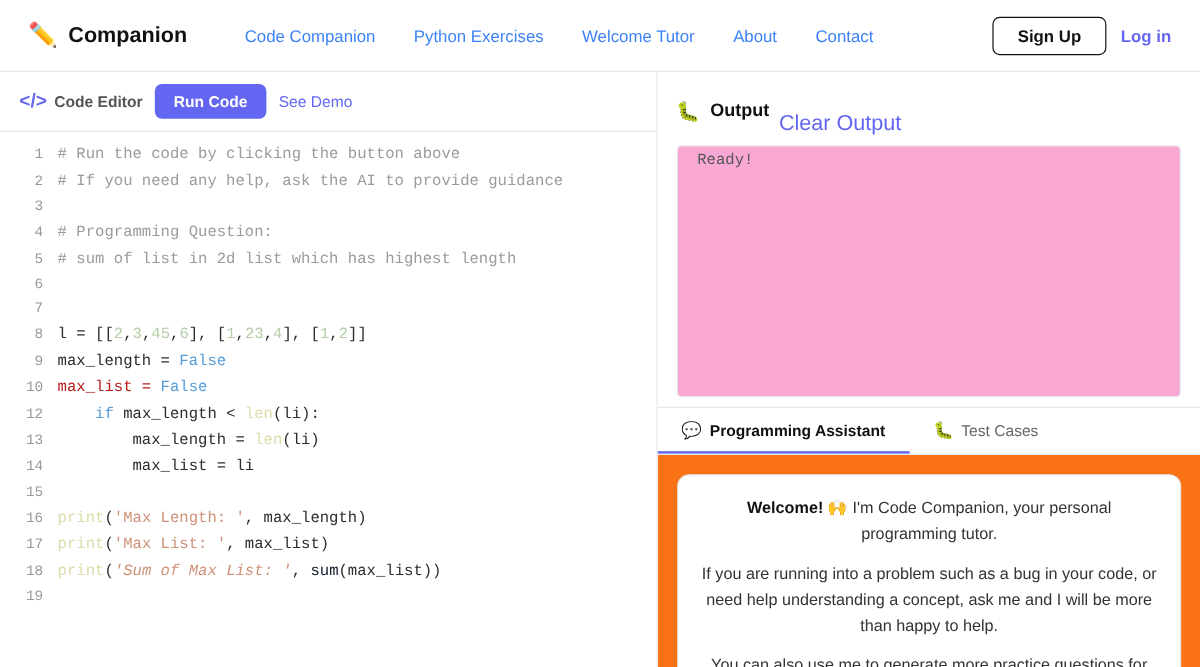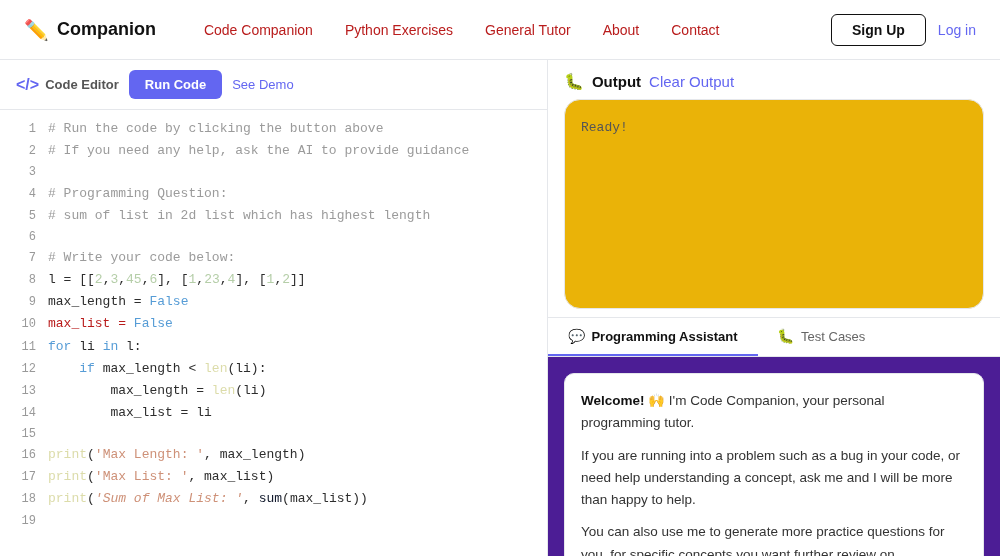--- a/index.html
+++ b/index.html
@@ -28,21 +28,21 @@
       font-size: 20px;
     }
     .navbar-nav {
       display: flex;
       align-items: center;
       gap: 32px;
       flex: 1;
     }
     .navbar-nav a {
       text-decoration: none;
-      color: #b91c1c;
+      color: #3b82f6;
       font-size: 14px;
       font-weight: 500;
     }
     .navbar-actions {
       display: flex;
       align-items: center;
       gap: 12px;
     }
     .btn-signup-nav {
       border: 1.5px solid #111;
@@ -50,21 +50,21 @@
       padding: 7px 20px;
       border-radius: 6px;
       font-weight: 600;
       font-size: 14px;
       cursor: pointer;
       color: #111;
     }
     .btn-login-nav {
       background: none;
       border: none;
-      font-weight: 400;
+      font-weight: 700;
       font-size: 14px;
       color: #6366f1;
       cursor: pointer;
     }
 
     
     .main-container {
       display: flex;
       height: calc(100vh - 60px);
       overflow: hidden;
@@ -171,30 +171,31 @@
     .output-title {
       font-weight: 700;
       font-size: 15px;
       color: #111;
       text-align: right;
     }
     .btn-clear-output {
       background: none;
       border: none;
       color: #6366f1;
-      font-size: 15px;
+      font-size: 18px;
       cursor: pointer;
       font-weight: 500;
+      margin-top: 20px;
     }
     .output-box {
-      background: #eab308;
+      background: #f9a8d4;
       border: 1px solid #e5e7eb;
-      border-radius: 16px;
+      border-radius: 4px;
       min-height: 210px;
-      padding: 20px 16px;
+      padding: 4px 16px;
       font-family: 'Courier New', Courier, monospace;
       font-size: 13px;
       color: #555;
     }
 
     
     .tabs-bar {
       display: flex;
       border-bottom: 1px solid #e5e7eb;
       background: #fff;
@@ -215,21 +216,22 @@
       border-bottom: 2px solid #6366f1;
       font-weight: 600;
     }
     .tab-icon { font-size: 14px; }
 
     
     .assistant-content {
       flex: 1;
       overflow-y: auto;
       padding: 16px;
-      background: #4c1d95;
+      background: #f97316;
+      text-align: center;
     }
     .chat-bubble {
       background: #fff;
       border: 1px solid #e5e7eb;
       border-radius: 10px;
       padding: 16px;
       font-size: 13.5px;
       line-height: 1.65;
       color: #333;
     }
@@ -241,21 +243,21 @@
 <body>
 
 <nav class="navbar">
   <a class="navbar-brand">
     <span class="pen-icon">✏️</span>
     <span>Companion</span>
   </a>
   <div class="navbar-nav">
     <a>Code Companion</a>
     <a>Python Exercises</a>
-    <a>General Tutor</a>
+    <a>Welcome Tutor</a>
     <a>About</a>
     <a>Contact</a>
   </div>
   <div class="navbar-actions">
     <button class="btn-signup-nav">Sign Up</button>
     <button class="btn-login-nav">Log in</button>
   </div>
 </nav>
 
 <div class="main-container">
@@ -296,42 +298,37 @@
         <span class="code-text c-comment"># sum of list in 2d list which has highest length</span>
       </div>
 
       <div class="code-line">
         <span class="line-num">6</span>
         <span class="code-text"></span>
       </div>
 
       <div class="code-line">
         <span class="line-num">7</span>
-        <span class="code-text c-comment"># Write your code below:</span>
       </div>
 
       <div class="code-line">
         <span class="line-num">8</span>
         <span class="code-text"><span style="color:#2d2d2d;">l = [[</span><span style="color:#b5cea8;">2</span><span style="color:#2d2d2d;">,</span><span style="color:#b5cea8;">3</span><span style="color:#2d2d2d;">,</span><span style="color:#b5cea8;">45</span><span style="color:#2d2d2d;">,</span><span style="color:#b5cea8;">6</span><span style="color:#2d2d2d;">], [</span><span style="color:#b5cea8;">1</span><span style="color:#2d2d2d;">,</span><span style="color:#b5cea8;">23</span><span style="color:#2d2d2d;">,</span><span style="color:#b5cea8;">4</span><span style="color:#2d2d2d;">], [</span><span style="color:#b5cea8;">1</span><span style="color:#2d2d2d;">,</span><span style="color:#b5cea8;">2</span><span style="color:#2d2d2d;">]]</span></span>
       </div>
 
       <div class="code-line">
         <span class="line-num">9</span>
         <span class="code-text"><span style="color:#2d2d2d;">max_length = </span><span style="color:#569cd6;">False</span></span>
       </div>
 
       <div class="code-line">
         <span class="line-num">10</span>
         <span class="code-text"><span style="color:#b91c1c;">max_list = </span><span style="color:#569cd6;">False</span></span>
       </div>
 
-      <div class="code-line">
-        <span class="line-num">11</span>
-        <span class="code-text"><span style="color:#569cd6;">for</span><span style="color:#2d2d2d;"> li </span><span style="color:#569cd6;">in</span><span style="color:#2d2d2d;"> l:</span></span>
-      </div>
 
       <div class="code-line">
         <span class="line-num">12</span>
         <span class="code-text"><span style="color:#2d2d2d;">    </span><span style="color:#569cd6;">if</span><span style="color:#2d2d2d;"> max_length &lt; </span><span style="color:#dcdcaa;">len</span><span style="color:#2d2d2d;">(li):</span></span>
       </div>
 
       <div class="code-line">
         <span class="line-num">13</span>
         <span class="code-text"><span style="color:#2d2d2d;">        max_length = </span><span style="color:#dcdcaa;">len</span><span style="color:#2d2d2d;">(li)</span></span>
       </div>

